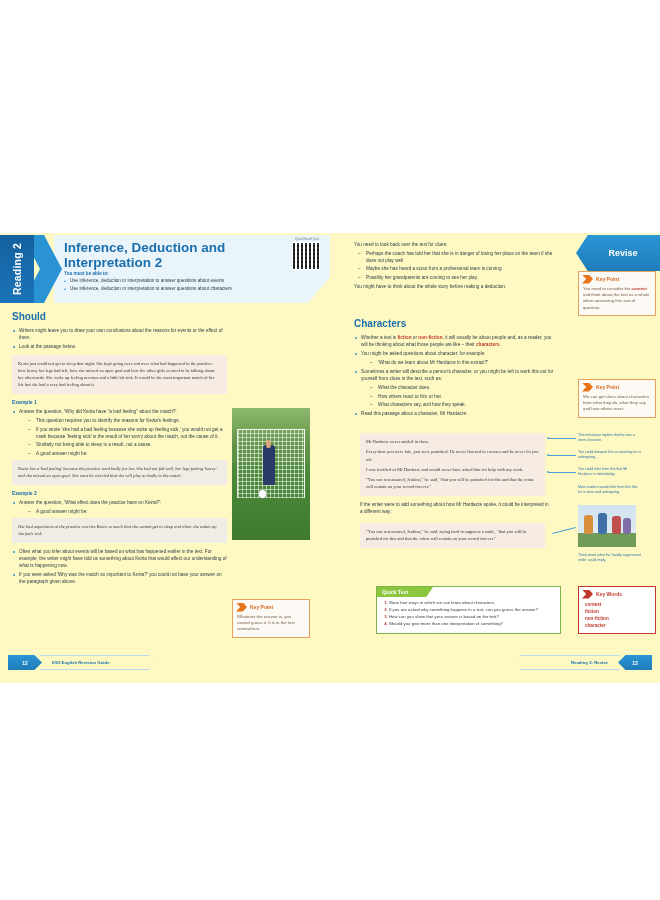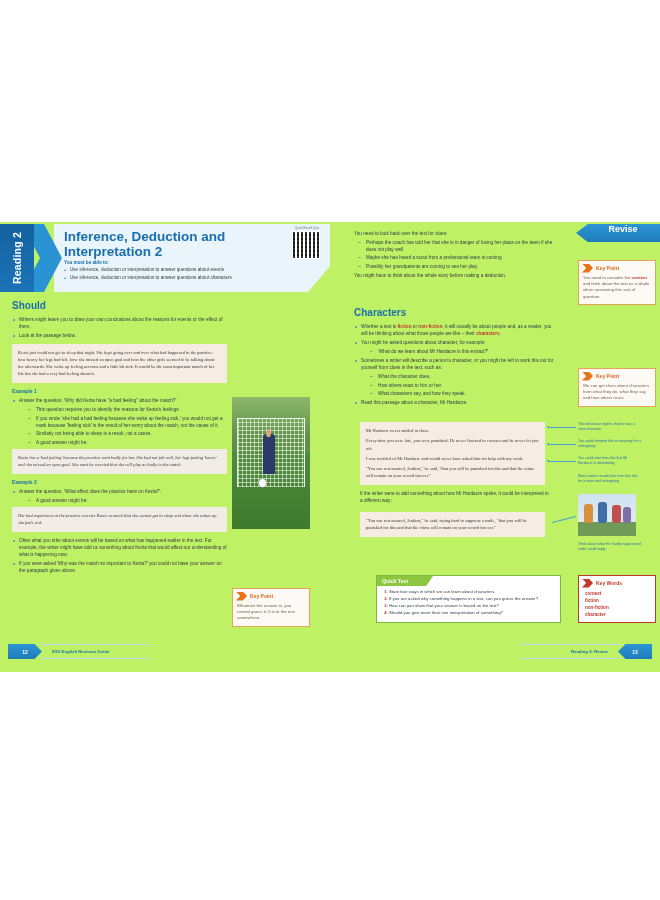--- a/index.html
+++ b/index.html
@@ -1,20 +1,20 @@
 <!DOCTYPE html>
 <html><head>
 <meta charset="utf-8">
 <style>
   * { box-sizing: border-box; margin:0; padding:0; }
   html,body { width:660px; height:900px; background:#ffffff; }
   body { font-family:"Liberation Sans", sans-serif; color:#231f20; }
 
   .sheet { position:relative; width:660px; height:900px; background:#fff; }
-  .spread { position:absolute; left:0; top:222px; width:660px; height:450px; background:#bef264; }
+  .spread { position:absolute; left:0; top:233px; width:660px; height:450px; background:#fef9c3; }
 
   
   .page-left { position:absolute; left:0; top:0; width:330px; height:450px; }
   .page-right { position:absolute; left:330px; top:0; width:330px; height:450px; }
 
   
   .hdr { position:absolute; left:0; top:2px; width:330px; height:68px; }
   .hdr-tab {
     position:absolute; left:0; top:0; width:34px; height:68px;
     background:linear-gradient(180deg,#14619e,#1b74b8);
@@ -94,25 +94,25 @@
   }
   .kp-head{ display:flex; align-items:center; gap:3px; padding:2.5px 4px 2px 3px; }
   .kp-arrow{ width:11px; height:9px; background:#e8751a;
     clip-path:polygon(0 0, 62% 0, 100% 50%, 62% 100%, 0 100%, 38% 50%); flex:0 0 auto;}
   .kp-title{ color:#d2691e; font-size:5px; font-weight:bold;}
   .kp-body{ padding:0 4px 4px 4px; font-size:4.3px; line-height:1.5; color:#6f5a46;}
   .kp-body b{ color:#c0392b;}
 
   
   .revise{
-    position:absolute; right:0; top:2px; width:84px; height:18px;
+    position:absolute; right:0; top:2px; width:84px; height:36px;
     background:linear-gradient(180deg,#2b95d6,#1f7cb8);
     clip-path:polygon(14% 0,100% 0,100% 100%,14% 100%, 0 50%);
     color:#fff; font-weight:bold; font-size:9px;
-    display:flex; align-items:flex-start; justify-content:center; padding-left:10px;
+    display:flex; align-items:center; justify-content:center; padding-left:10px;
   }
 
   .inline-red{ color:#c0392b; font-weight:bold;}
 
   .callouts{ position:absolute; font-size:3.5px; line-height:1.45; color:#2f6ea8; }
   .callout{ position:absolute; width:64px; }
   .cline{ position:absolute; height:.6px; background:#4a9fd8; }
   .cdot{ position:absolute; width:0;height:0; border-top:1.6px solid transparent;border-bottom:1.6px solid transparent;border-right:3px solid #4a9fd8;}
 
   .quicktest{

